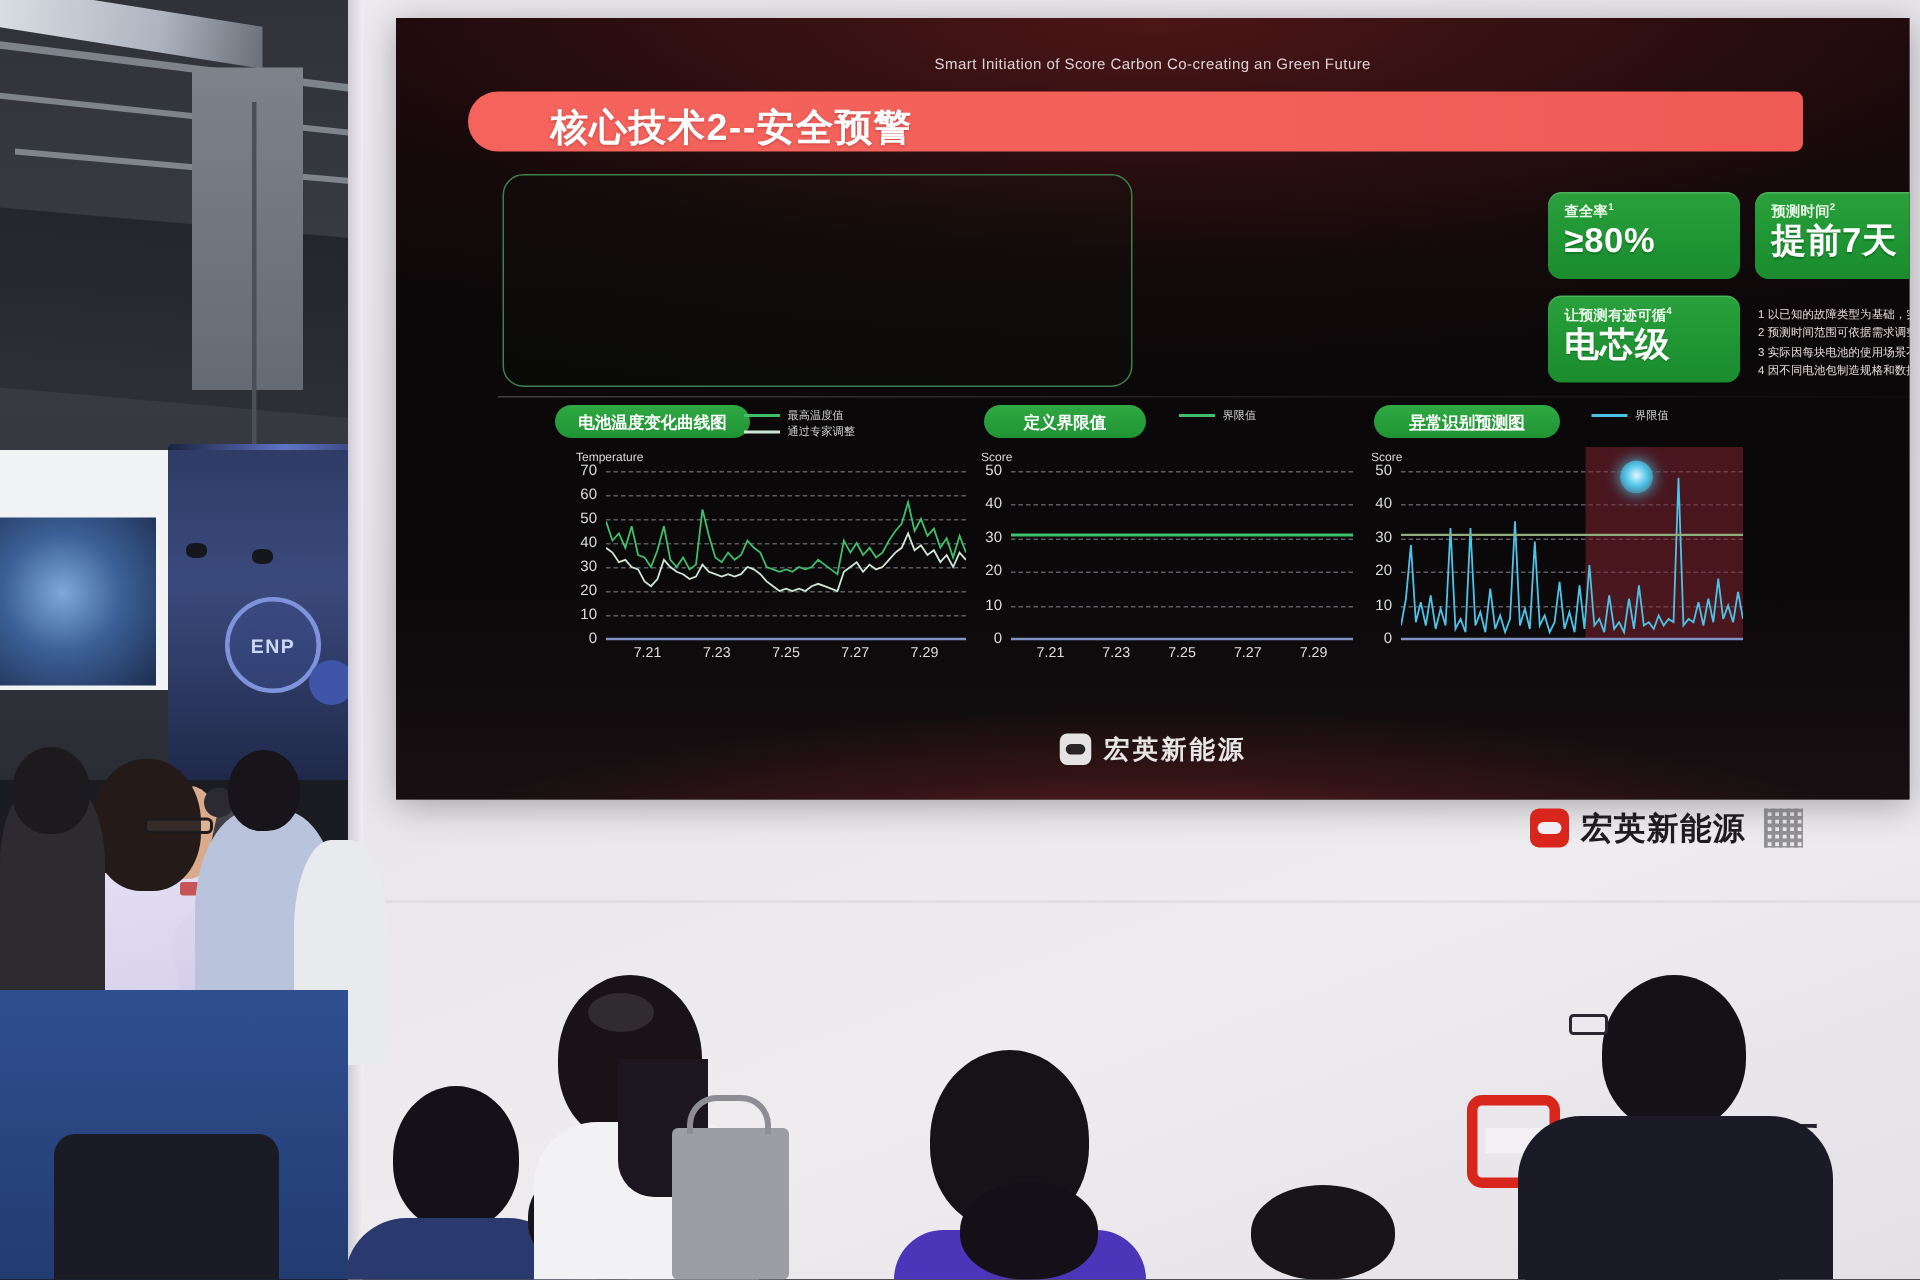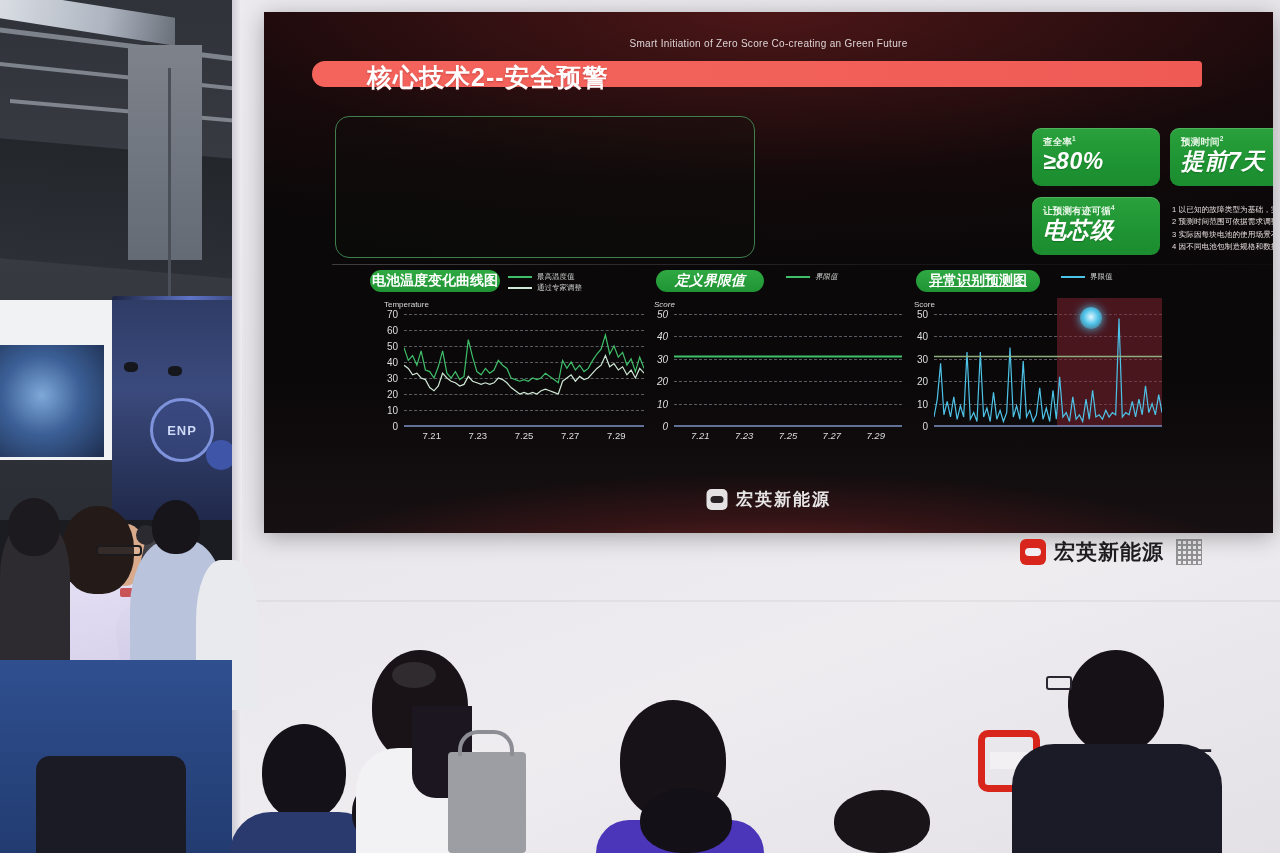--- a/index.html
+++ b/index.html
@@ -58,54 +58,54 @@
      pointer-events: none; }
   .slide-bottomcurve { position: absolute; left: -6%; bottom: -52px; width: 112%; height: 150px;
      border-radius: 50% 50% 0 0;
      background: radial-gradient(60% 100% at 50% 100%, rgba(214,64,58,.55) 0%, rgba(120,30,32,.30) 45%, rgba(20,12,13,0) 75%);
   }
   .slide-inner { position: absolute; inset: 0; }
 
   .eng-sub { position: absolute; left: 0; right: 0; top: 26px; text-align: center;
      color: #e9e2e4; font-size: 10px; letter-spacing: .3px; opacity: .92; }
 
-  .title-pill { position: absolute; left: 48px; top: 49px; width: 890px; height: 26px;
+  .title-pill { position: absolute; left: 48px; top: 49px; width: 890px; height: 40px;
      background: linear-gradient(90deg,#f4635c 0%,#f2605a 55%,#ef5a55 100%);
-     border-radius: 22px 6px 6px 22px; display: flex; align-items: flex-start; }
+     border-radius: 22px 6px 6px 22px; display: flex; align-items: flex-end; }
   .title-pill span { color: #ffffff; font-size: 25px; font-weight: bold; margin-left: 55px;
      letter-spacing: 1px; text-shadow: 0 1px 2px rgba(120,20,20,.35); }
 
   .body-card { position: absolute; left: 71px; top: 104px; width: 420px; height: 142px;
      border: 1px solid #3f7f4e; border-radius: 14px; background: rgba(12,20,13,.25); }
   .body-p { position: absolute; left: 18px; top: 18px; width: 390px;
      color: #f4f3f2; font-size: 14.5px; font-weight: bold; line-height: 1.55; }
   .body-bullet { position: absolute; left: 18px; top: 92px; width: 392px;
      color: #f4f3f2; font-size: 15px; font-weight: bold; letter-spacing: .5px; }
 
   .stat { position: absolute; border-radius: 9px;
      background: linear-gradient(180deg,#2aa13c 0%,#1f9433 60%,#1b8c2f 100%);
      box-shadow: inset 0 1px 0 rgba(255,255,255,.18); padding: 7px 10px 0 11px; }
   .stat-label { color: #e9f7e9; font-size: 9.5px; font-weight: bold; letter-spacing: .2px; }
   .stat-label sup { font-size: 6.5px; }
   .stat-value { color: #ffffff; font-size: 23px; font-weight: bold; line-height: 1.12;
-     letter-spacing: .5px; text-shadow: 0 1px 1px rgba(0,60,10,.35); font-style: italic; }
+     letter-spacing: .5px; text-shadow: 0 1px 1px rgba(0,60,10,.35); }
   #stat-0 { left: 768px; top: 116px; width: 128px; height: 58px; }
   #stat-1 { left: 906px; top: 116px; width: 120px; height: 58px; }
   #stat-3 { left: 768px; top: 185px; width: 128px; height: 58px; }
 
   .notes { position: absolute; left: 908px; top: 192px; width: 262px; }
   .note { color: #e6dcdc; font-size: 7.6px; line-height: 1.62; letter-spacing: .1px; white-space: nowrap; }
 
   .hr-sep { position: absolute; left: 68px; top: 252px; width: 1100px; height: 1px;
      background: linear-gradient(90deg,rgba(255,255,255,.22),rgba(255,255,255,.07),rgba(255,255,255,0)); }
 
   
   .chart { position: absolute; top: 258px; height: 200px; }
   .chart-tag { position: absolute; top: 0; height: 22px; border-radius: 11px;
-     background: linear-gradient(180deg,#2fa942,#1f9434); color: #fff; font-size: 14px;
+     background: linear-gradient(180deg,#2fa942,#1f9434); color: #fff; font-size: 11px;
      font-weight: bold; display: flex; align-items: center; justify-content: center;
      padding: 0 12px; white-space: nowrap; }
   .legend { position: absolute; top: 1px; }
   .legend-row { display: flex; align-items: center; gap: 5px; height: 11px; }
   .legend-line { width: 24px; height: 2px; display: inline-block; }
   .legend-txt { color: #cfd3cf; font-size: 7.5px; white-space: nowrap; }
   .axis-unit { position: absolute; color: #d8dbd8; font-size: 8px; }
   .ytick { position: absolute; color: #dcdfdc; font-size: 10px; transform: translateY(-50%); text-align: right; }
   .gridline { position: absolute; height: 0; border-top: 1px dashed rgba(210,220,235,.40); }
   .xtick { position: absolute; color: #dcdfdc; font-size: 9.5px; transform: translateX(-50%); text-align: center; }
@@ -208,21 +208,21 @@
   <div class="wall"></div>
   <div class="wall-edge"></div>
   <div class="wall-seam"></div>
 
   <div class="slide">
     <div class="slide-glowtop"></div>
     <div class="slide-bottomcurve"></div>
 
     <div class="slide-inner">
 
-      <div class="eng-sub">Smart Initiation of Zero Score Co-creating an Green Future</div>
+      <div class="eng-sub">Smart Initiation of Score Carbon Co-creating an Green Future</div>
 
       <div class="title-pill">
         <span>核心技术2--安全预警</span>
       </div>
 
       <div class="body-card">
       </div>
 
       <div class="stat" id="stat-0">
         <div class="stat-label">
@@ -249,21 +249,21 @@
         <div class="note">2 预测时间范围可依据需求调整，以实际结果为准。</div>
         <div class="note">3 实际因每块电池的使用场景不同而有差异。</div>
         <div class="note">4 因不同电池包制造规格和数据质量而有不同。</div>
       </div>
 
       <div class="hr-sep"></div>
 
       <div id="charts-layer">
           <div class="chart" style="left: 98px; width: 302px;">
             <div class="chart-tag" style="left: 8px; width: 130px;">电池温度变化曲线图</div>
-            <div class="legend" style="left: 146px; text-align: center;">
+            <div class="legend" style="left: 134px; text-align: center;">
               <div class="legend-row">
                 <span class="legend-line" style="background: rgb(63, 191, 106);"></span>
                 <span class="legend-txt">最高温度值</span>
               </div>
               <div class="legend-row">
                 <span class="legend-line" style="background: rgb(207, 232, 214);"></span>
                 <span class="legend-txt">通过专家调整</span>
               </div>
             </div>
             <div class="axis-unit" style="left: 22px; top: 30px;">Temperature</div>
@@ -286,21 +286,21 @@
               <polyline points="0.0,77.6 4.3,90.4 8.6,85.6 12.9,95.2 17.1,80.8 21.4,100.0 25.7,101.6 30.0,108.0 34.3,96.8 38.6,80.8 42.9,103.2 47.1,108.0 51.4,101.6 55.7,109.6 60.0,106.4 64.3,69.6 68.6,87.2 72.9,101.6 77.1,104.8 81.4,98.4 85.7,103.2 90.0,100.0 94.3,90.4 98.6,95.2 102.9,98.4 107.1,108.0 111.4,109.6 115.7,111.2 120.0,109.6 124.3,111.2 128.6,108.0 132.9,109.6 137.1,108.0 141.4,103.2 145.7,106.4 150.0,109.6 154.3,112.8 158.6,90.4 162.9,98.4 167.1,92.0 171.4,100.0 175.7,95.2 180.0,101.6 184.3,98.4 188.6,90.4 192.9,84.0 197.1,79.2 201.4,64.8 205.7,84.0 210.0,76.0 214.3,87.2 218.6,82.4 222.9,95.2 227.1,88.8 231.4,101.6 235.7,87.2 240.0,98.4" fill="none" stroke="#3fbf6a" stroke-width="1.2"></polyline>
               <polyline points="0.0,95.2 4.3,98.4 8.6,104.8 12.9,103.2 17.1,108.0 21.4,109.6 25.7,117.6 30.0,120.8 34.3,116.0 38.6,103.2 42.9,108.0 47.1,111.2 51.4,112.8 55.7,116.0 60.0,114.4 64.3,106.4 68.6,111.2 72.9,112.8 77.1,114.4 81.4,112.8 85.7,114.4 90.0,112.8 94.3,108.0 98.6,109.6 102.9,112.8 107.1,117.6 111.4,120.8 115.7,124.0 120.0,122.4 124.3,124.0 128.6,122.4 132.9,124.0 137.1,120.8 141.4,119.2 145.7,120.8 150.0,122.4 154.3,124.0 158.6,111.2 162.9,108.0 167.1,104.8 171.4,111.2 175.7,106.4 180.0,109.6 184.3,108.0 188.6,103.2 192.9,98.4 197.1,95.2 201.4,85.6 205.7,96.8 210.0,93.6 214.3,100.0 218.6,96.8 222.9,104.8 227.1,100.0 231.4,108.0 235.7,98.4 240.0,103.2" fill="none" stroke="#cfe8d6" stroke-width="1.2"></polyline>
               <line x1="0" x2="240" y1="156" y2="156" stroke="#7f92c4" stroke-width="1.6"></line>
             </svg>
             <div class="xtick" style="left: 69.6923px; top: 160px;">7.21</div>
             <div class="xtick" style="left: 115.846px; top: 160px;">7.23</div>
             <div class="xtick" style="left: 162px; top: 160px;">7.25</div>
             <div class="xtick" style="left: 208.154px; top: 160px;">7.27</div>
             <div class="xtick" style="left: 254.308px; top: 160px;">7.29</div>
           </div>
-          <div class="chart" style="left: 372px; width: 286px; font-style: italic;">
+          <div class="chart" style="left: 372px; width: 286px;">
             <div class="chart-tag" style="left: 20px; width: 108px;">定义界限值</div>
             <div class="legend" style="left: 150px;">
               <div class="legend-row">
                 <span class="legend-line" style="background: rgb(63, 191, 106);"></span>
                 <span class="legend-txt">界限值</span>
               </div>
             </div>
             <div class="axis-unit" style="left: 18px; top: 30px;">Score</div>
             <div class="ytick" style="left: 4px; width: 28px; top: 156px;">0</div>
             <div class="ytick" style="left: 4px; width: 28px; top: 133.6px;">10</div>

